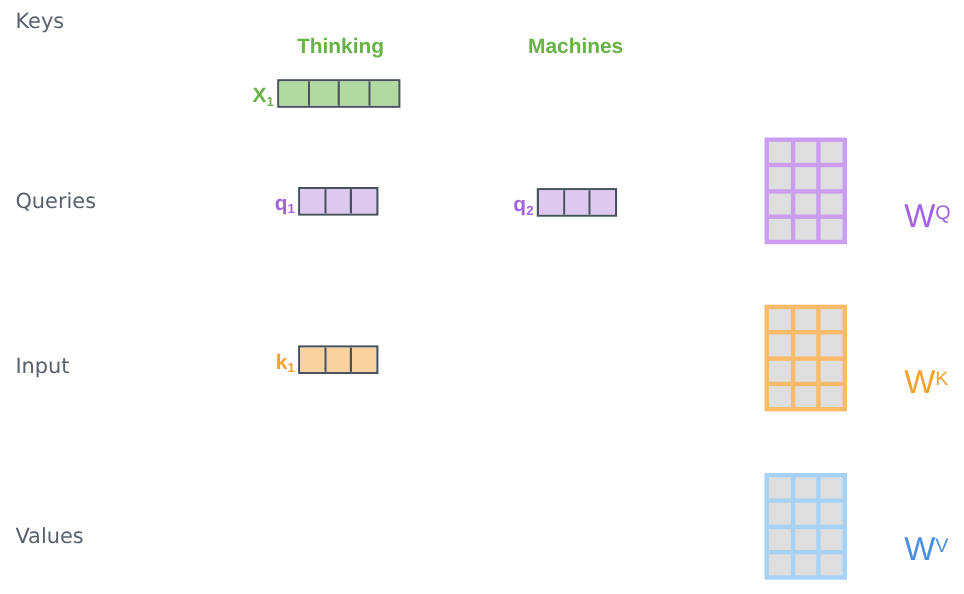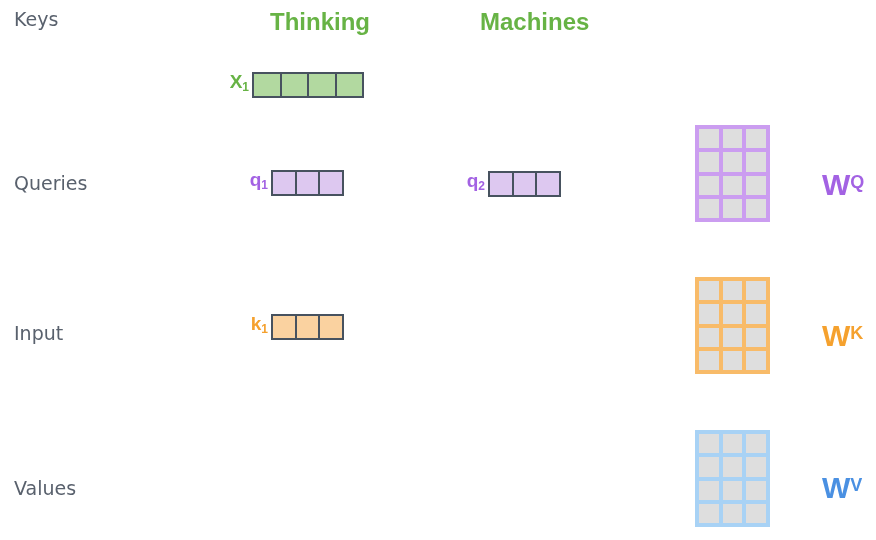--- a/index.html
+++ b/index.html
@@ -6,23 +6,23 @@
   .canvas{
     position:relative;width:876px;height:540px;background:#ffffff;
     font-family:"DejaVu Sans",sans-serif;overflow:hidden;
   }
   .row-label{
     position:absolute;font-size:19px;color:var(--row-label);
     font-family:"DejaVu Sans",sans-serif;white-space:nowrap;
   }
   .token{
     position:absolute;font-family:"Liberation Sans",sans-serif;
-    font-weight:bold;font-size:24px;color:var(--green-text);white-space:nowrap;
+    font-weight:bold;font-size:19px;color:var(--green-text);white-space:nowrap;margin-top:24px;
   }
-  .vecgroup{position:absolute;display:flex;align-items:flex-start;height:26px;}
+  .vecgroup{position:absolute;display:flex;align-items:flex-end;height:26px;}
   .veclabel{
     width:32px;text-align:right;margin-right:3px;
     font-family:"Liberation Sans",sans-serif;font-weight:bold;
     font-size:19px;line-height:1;white-space:nowrap;
   }
   .veclabel sub{font-size:12px;vertical-align:-3px;letter-spacing:0;}
   .vector{
     display:flex;height:26px;box-sizing:border-box;
     border:2px solid var(--vector-border);
   }
@@ -43,21 +43,21 @@
   .matrix{
     position:absolute;width:75px;height:97px;box-sizing:border-box;
     display:grid;padding:4px;gap:4px;
   }
   .matrix .mcell{background:var(--matrix-cell);}
   .matrix.purple{background:var(--purple-border);}
   .matrix.orange{background:var(--orange-border);}
   .matrix.blue{background:var(--blue-border);}
   .wlabel{
     position:absolute;font-family:"Liberation Sans",sans-serif;
-    font-weight:bold;font-size:30px;line-height:1;white-space:nowrap;
+    font-weight:normal;font-size:30px;line-height:1;white-space:nowrap;margin-top:12px;
   }
   .wlabel sup{font-size:18px;vertical-align:7px;}
 </style>
 </head>
 <body>
 
 <div class="canvas">
 
   <div class="row-label" style="left:14px;top:8px">Keys</div>
   <div class="row-label" style="left:14px;top:172px">Queries</div>

